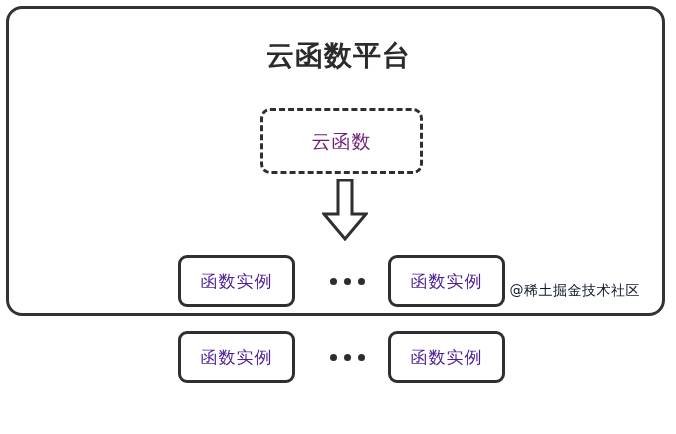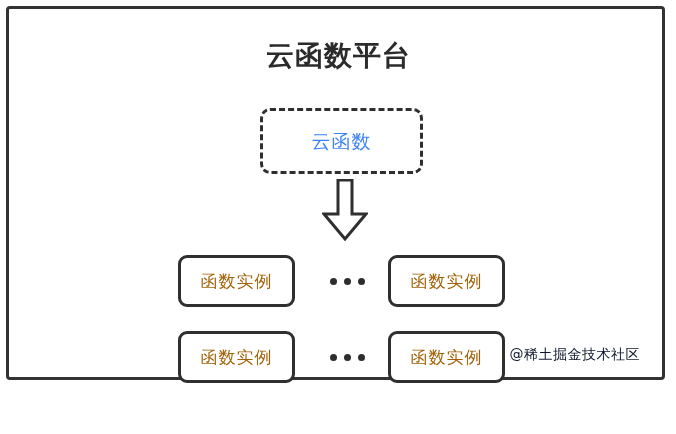--- a/index.html
+++ b/index.html
@@ -20,24 +20,24 @@
     height: 434px;
     background: #ffffff;
   }
 
   
   .platform-frame {
     position: absolute;
     left: 6px;
     top: 6px;
     width: 659px;
-    height: 374px;
+    height: 310px;
     box-sizing: border-box;
     border: 3px solid #333333;
-    border-radius: 4px;
+    border-radius: 16px;
     background: #ffffff;
   }
 
   
   .platform-title {
     position: absolute;
     left: 0;
     top: 30px;
     width: 659px;
     text-align: center;
@@ -58,21 +58,21 @@
     box-sizing: border-box;
     border: 3px dashed #2f2f2f;
     border-radius: 10px;
     background: #ffffff;
     display: flex;
     align-items: center;
     justify-content: center;
   }
   .cloud-function-box .label {
     font-size: 19px;
-    color: #3b82f6;
+    color: #701a75;
     letter-spacing: 1px;
     line-height: 24px;
   }
 
   
   .down-arrow {
     position: absolute;
     left: 313px;
     top: 170px;
     width: 46px;
@@ -100,21 +100,21 @@
     background: #ffffff;
     display: flex;
     align-items: center;
     justify-content: center;
   }
   .instance-box.left  { left: 169px; }
   .instance-box.right { left: 379px; }
 
   .instance-box .label {
     font-size: 17px;
-    color: #a16207;
+    color: #4c1d95;
     letter-spacing: 1px;
     line-height: 22px;
     white-space: nowrap;
   }
 
   
   .row-ellipsis {
     position: absolute;
     left: 310px;
     top: 0;

